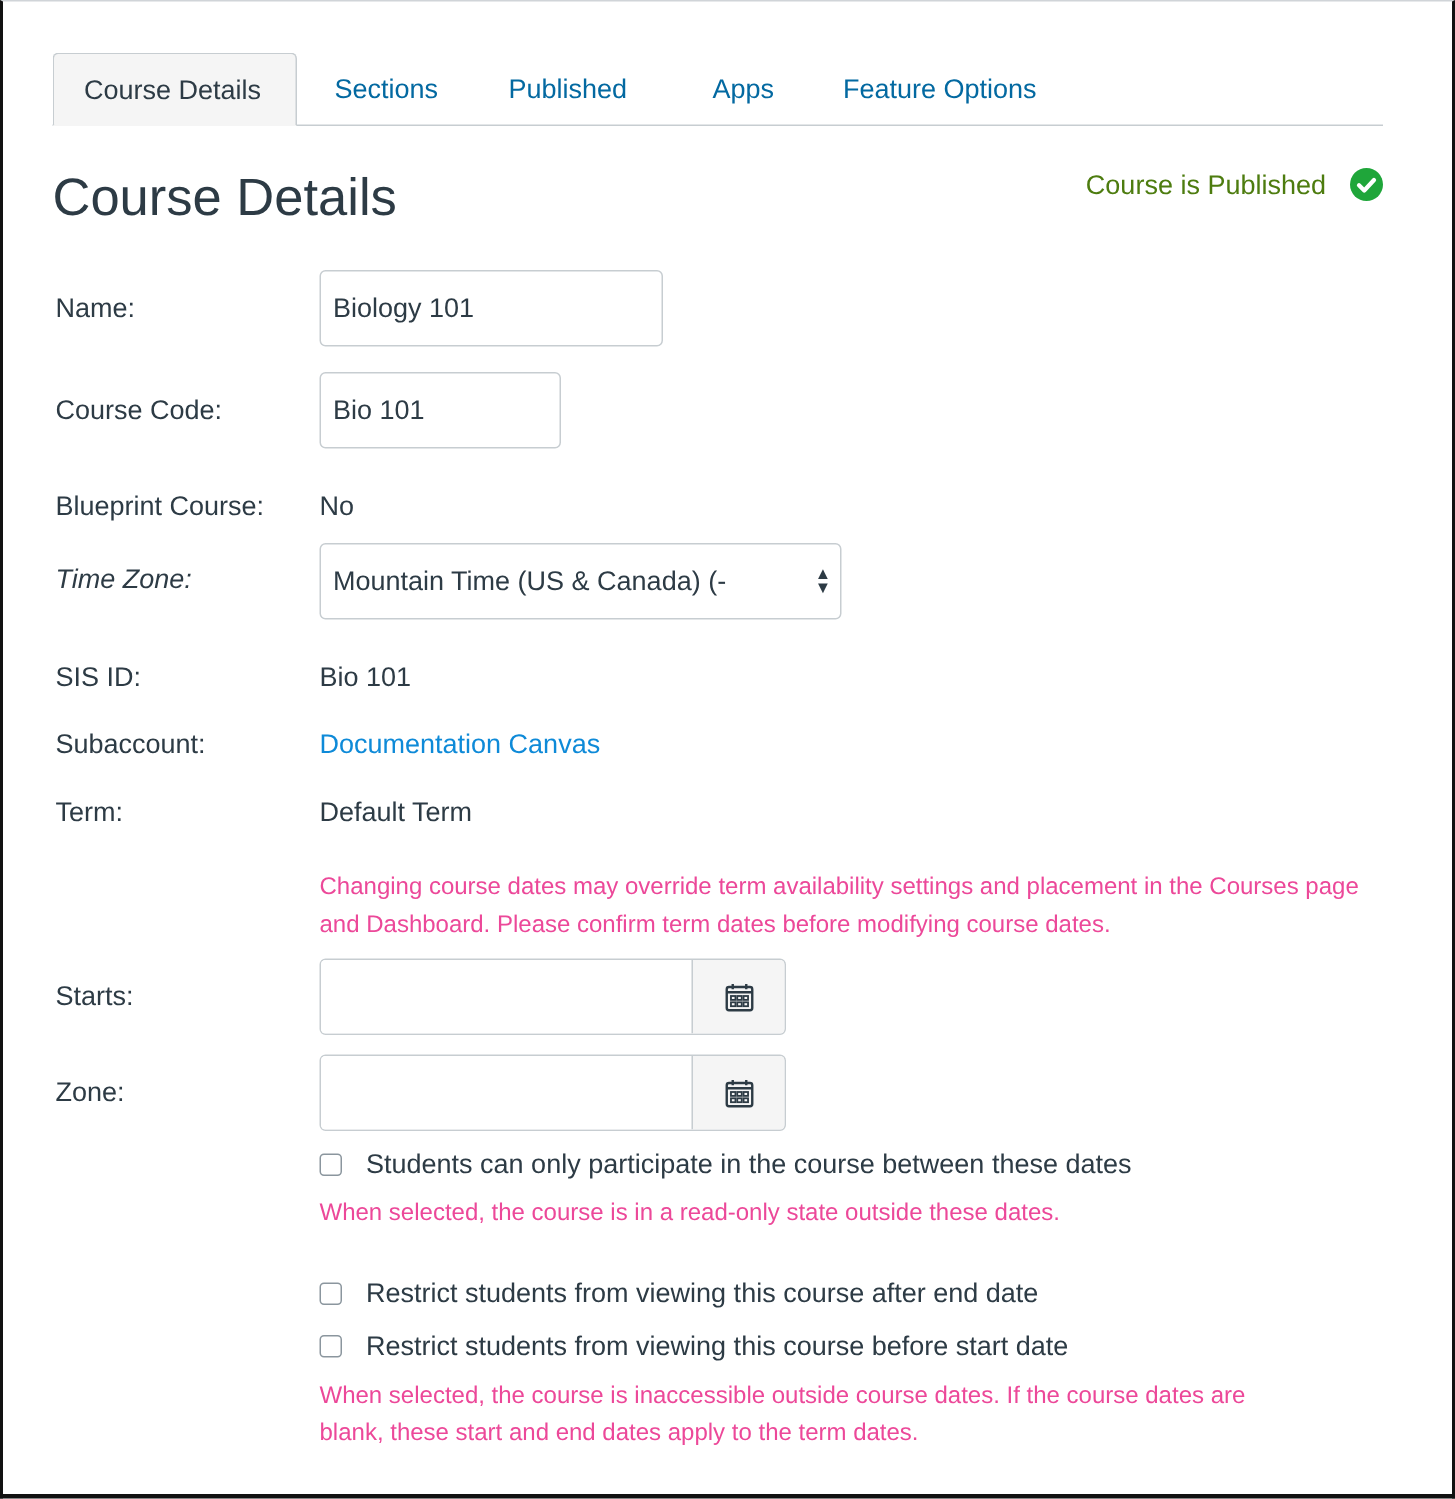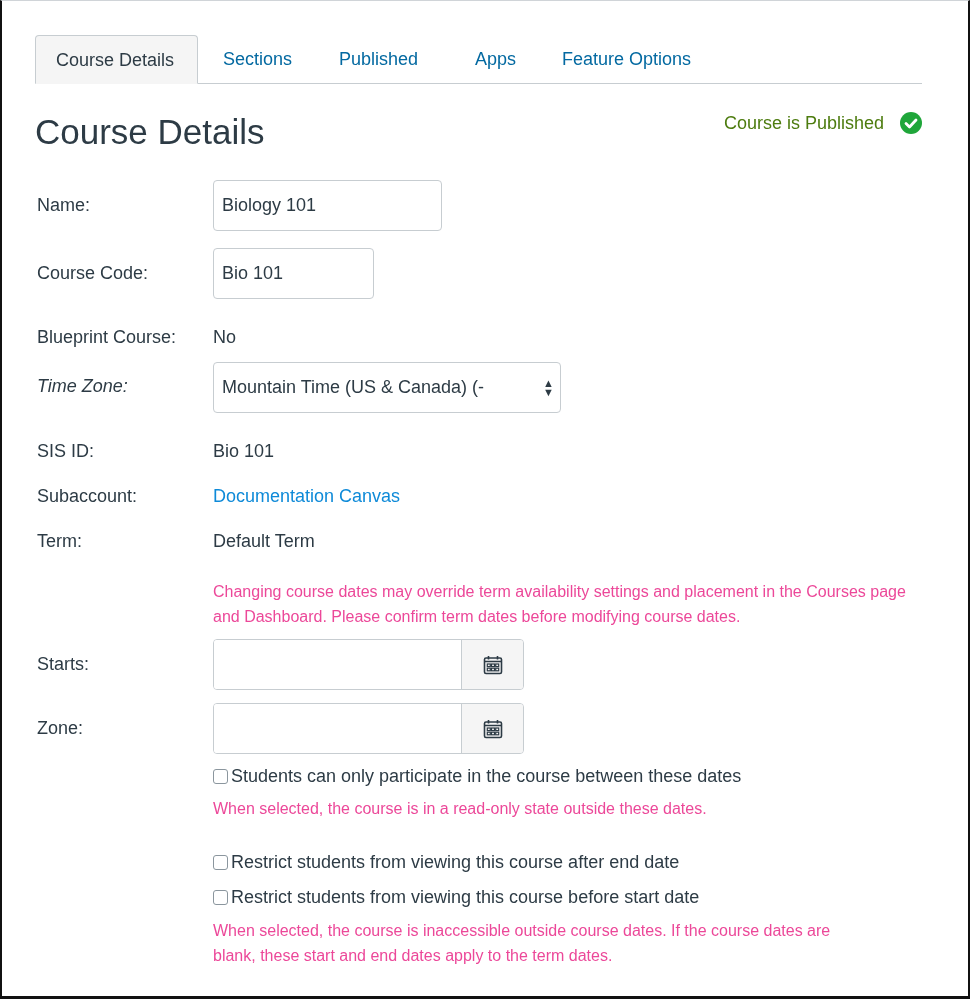--- a/index.html
+++ b/index.html
@@ -40,21 +40,21 @@
     font-family: "Liberation Sans", "DejaVu Sans", sans-serif; background: #fff;
   }
   .select { display: flex; justify-content: space-between; align-items: center; padding-right: 6px; white-space: nowrap; overflow: hidden; }
   .select .arrows { font-size: 11px; line-height: 9px; display: flex; flex-direction: column; color: #2d3b45; }
   .date {
     position: absolute; left: 213px; width: 311px; height: 51px; border: 1px solid #c7cdd1; border-radius: 4px; box-sizing: border-box; display: flex; overflow: hidden;
   }
   .date .field { flex: 1; border: none; background: #fff; }
   .date .cal { width: 61px; background: #f5f5f5; border-left: 1px solid #c7cdd1; display: flex; align-items: center; justify-content: center; cursor: pointer; }
   .note { position: absolute; left: 213px; font-size: 16px; line-height: 25px; color: #ec4899; width: 700px; }
-  .check { position: absolute; left: 213px; font-size: 18px; display: flex; align-items: center; gap: 3px; color: #2d3b45; }
+  .check { position: absolute; left: 213px; font-size: 18px; display: flex; align-items: center; gap: 16px; color: #2d3b45; }
   .box { width: 15px; height: 15px; border: 1px solid #8b969e; border-radius: 3px; background: #fff; box-sizing: border-box; cursor: pointer; }
 </style>
 </head>
 <body>
 
 <div class="frame"></div>
 
 <div class="tabs">
   <div class="tab active" style="width:163px;">Course Details</div>
   <div class="tab" style="left:188px;">Sections</div>

